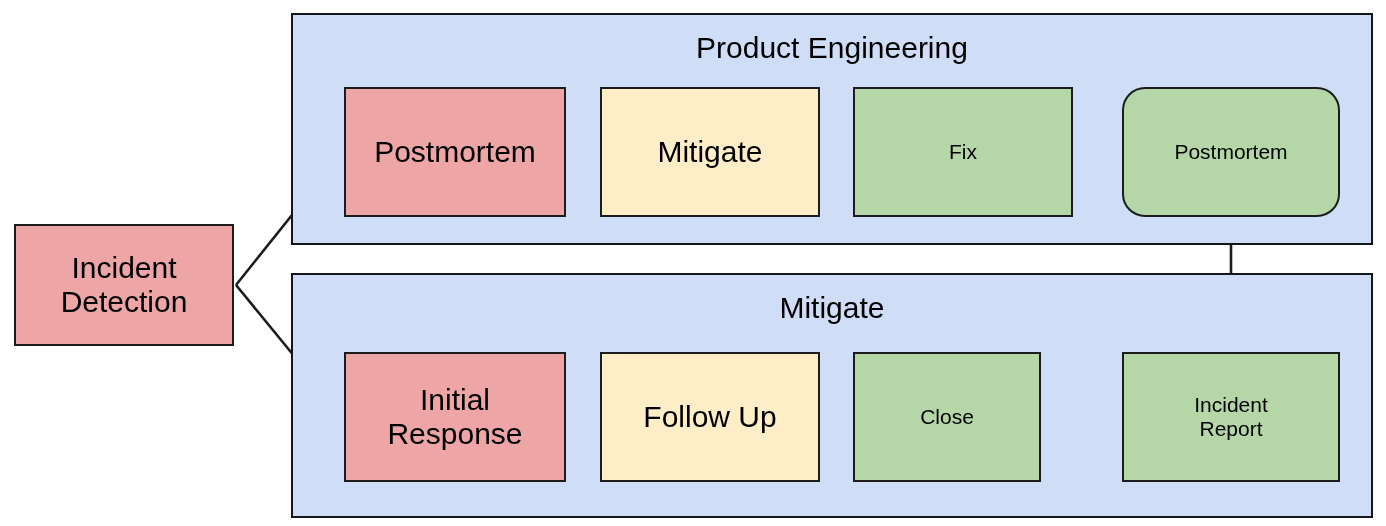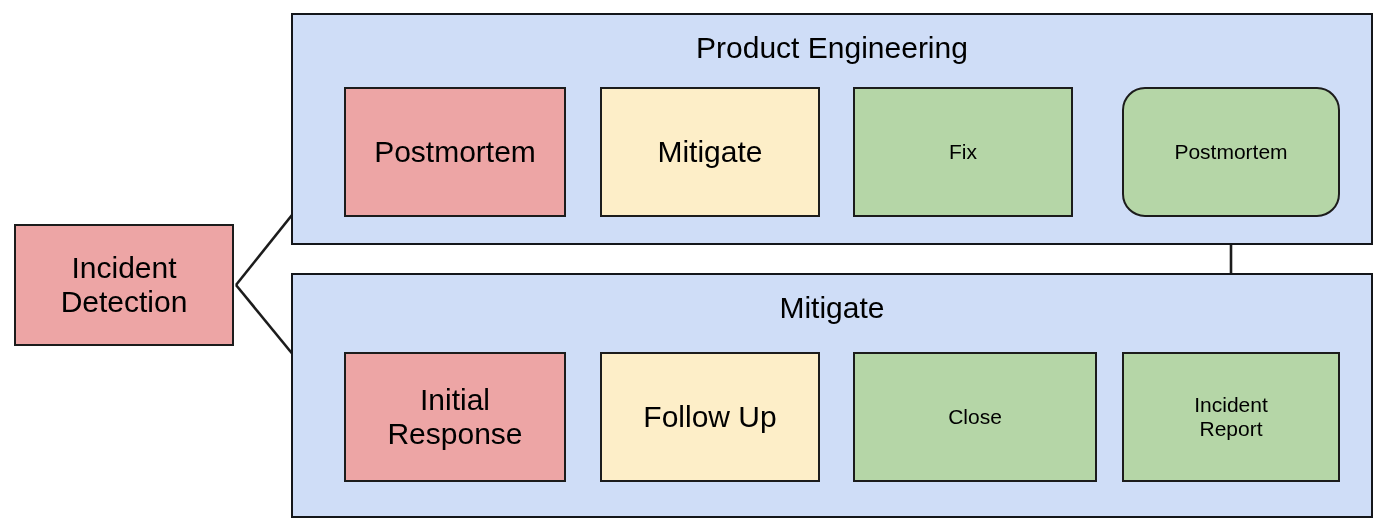--- a/index.html
+++ b/index.html
@@ -98,20 +98,20 @@
       <div class="node n-red" style="left: 344px; top: 87px; width: 222px; height: 130px;"><span>Postmortem</span></div>
       <div class="node n-yellow" style="left: 600px; top: 87px; width: 220px; height: 130px;"><span>Mitigate</span></div>
       <div class="node n-green" style="left: 853px; top: 87px; width: 220px; height: 130px;"><span>Fix</span></div>
       <div class="node n-green" style="left: 1122px; top: 87px; width: 218px; height: 130px; border-radius: 23px;"><span>Postmortem</span></div>
       <div class="lane" style="left: 291px; top: 273px; width: 1082px; height: 245px;">
         <div class="lane-title" style="top: 16px;">Mitigate</div>
       </div>
       <div class="node n-red" style="left: 344px; top: 352px; width: 222px; height: 130px; align-items: center;"><span>Initial
 Response</span></div>
       <div class="node n-yellow" style="left: 600px; top: 352px; width: 220px; height: 130px;"><span>Follow Up</span></div>
-      <div class="node n-green" style="left: 853px; top: 352px; width: 244px; height: 130px;"><span>Close</span></div>
+      <div class="node n-green" style="left: 853px; top: 352px; width: 188px; height: 130px;"><span>Close</span></div>
       <div class="node n-green" style="left: 1122px; top: 352px; width: 218px; height: 130px;"><span>Incident
 Report</span></div>
       <div class="node n-red" style="left: 14px; top: 224px; width: 220px; height: 122px;"><span>Incident
 Detection</span></div>
     </div>
 
 </div>
 
 </body></html>

